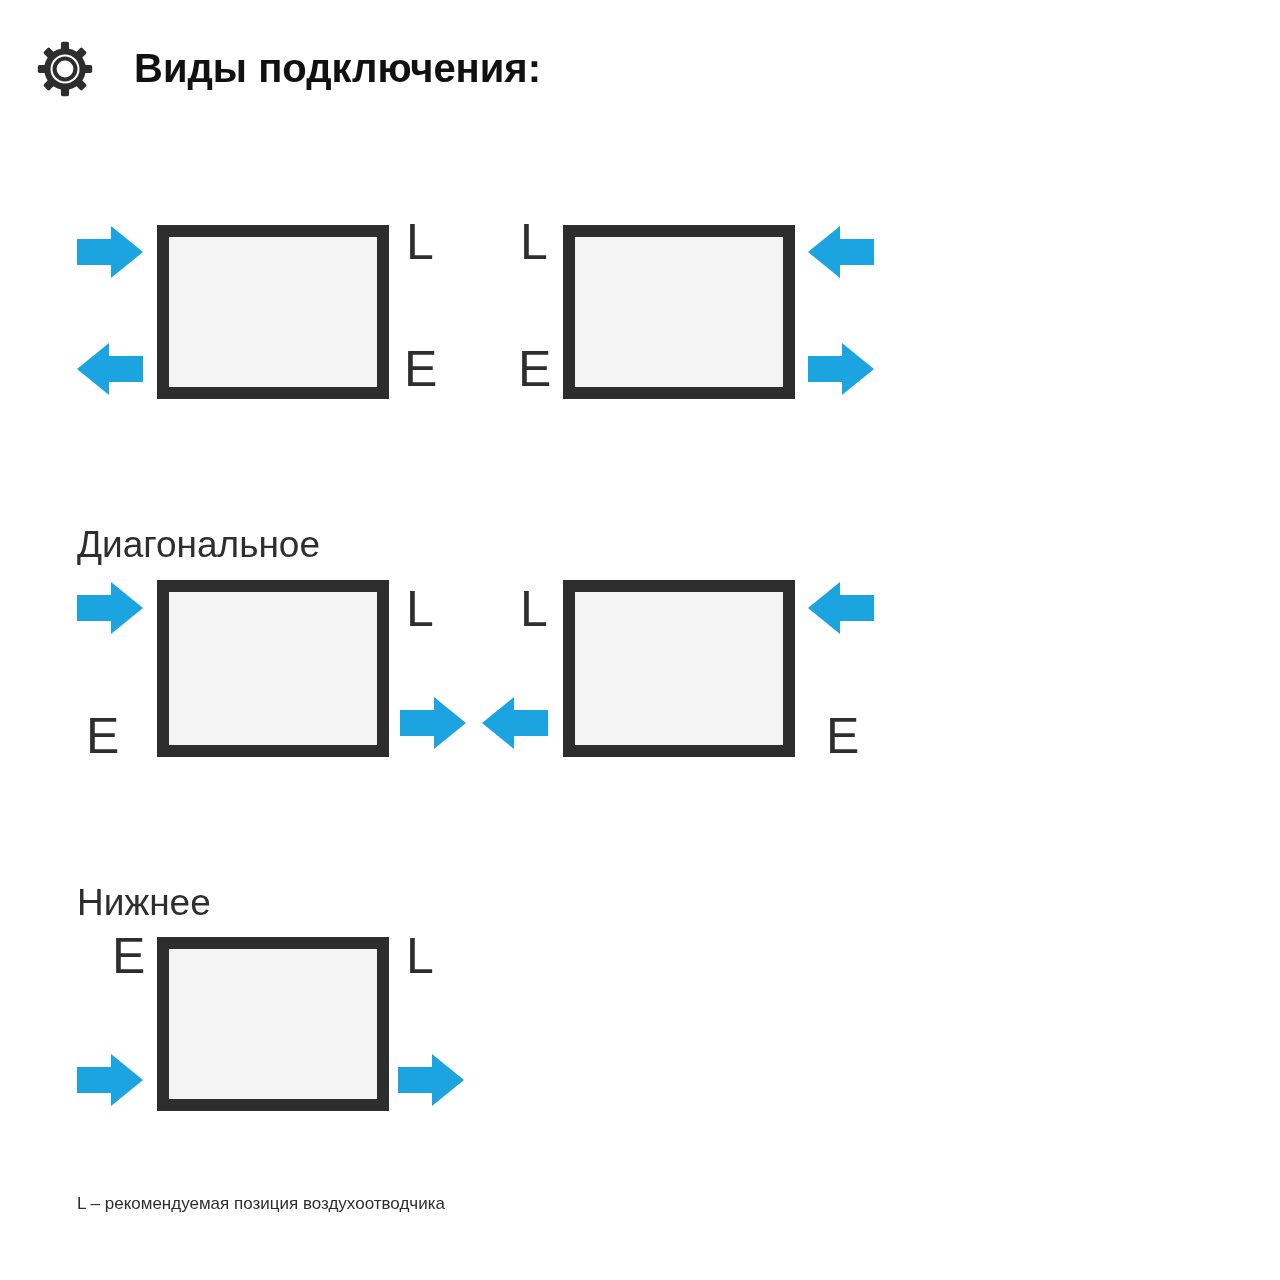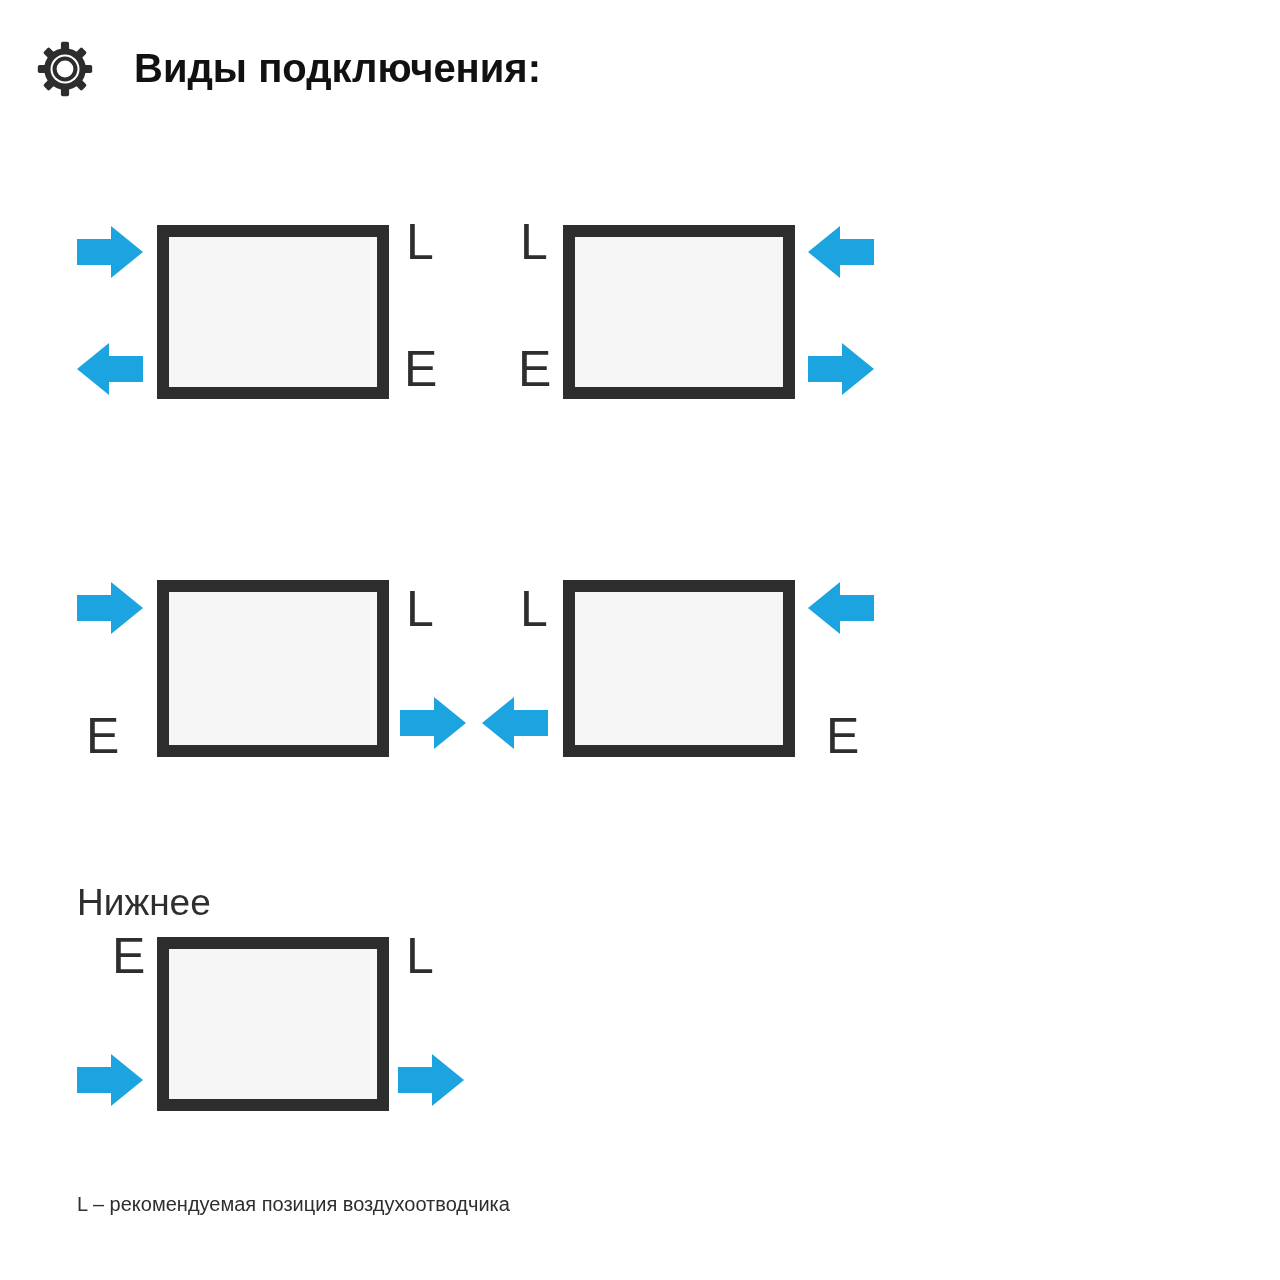--- a/index.html
+++ b/index.html
@@ -64,21 +64,21 @@
     white-space: nowrap;
   }
 
   .arrow { width: 66px; height: 52px; display: block; }
   .arrow polygon { fill: #1ca4e0; }
   .flip { transform: scaleX(-1); }
 
   .legend {
     left: 77px;
     top: 1189px;
-    font-size: 20px;
+    font-size: 17px;
     line-height: 30px;
     font-weight: 400;
     color: #2e2e2e;
   }
   .legend div { white-space: nowrap; }
 </style>
 </head>
 <body>
 
 <div class="canvas">
@@ -116,20 +116,21 @@
   <div class="abs radiator" id="s1-box2"></div>
   <div class="abs port-label" style="left:520px;top:217px">L</div>
   <div class="abs port-label" style="left:518px;top:344px">E</div>
   <svg class="abs arrow flip" style="left:808px;top:226px" viewBox="0 0 66 52">
       <polygon points="0,13 34,13 34,0 66,26 34,52 34,39 0,39"></polygon>
     </svg>
   <svg class="abs arrow" style="left:808px;top:343px" viewBox="0 0 66 52">
       <polygon points="0,13 34,13 34,0 66,26 34,52 34,39 0,39"></polygon>
     </svg>
 
+  <div class="abs section-title" id="s2-title">Диагональное</div>
 
   <div class="abs radiator" id="s2-box1"></div>
   <svg class="abs arrow" style="left:77px;top:582px" viewBox="0 0 66 52">
       <polygon points="0,13 34,13 34,0 66,26 34,52 34,39 0,39"></polygon>
     </svg>
   <div class="abs port-label" style="left:406px;top:584px">L</div>
   <div class="abs port-label" style="left:86px;top:711px">E</div>
   <svg class="abs arrow" style="left:400px;top:697px" viewBox="0 0 66 52">
       <polygon points="0,13 34,13 34,0 66,26 34,52 34,39 0,39"></polygon>
     </svg>

